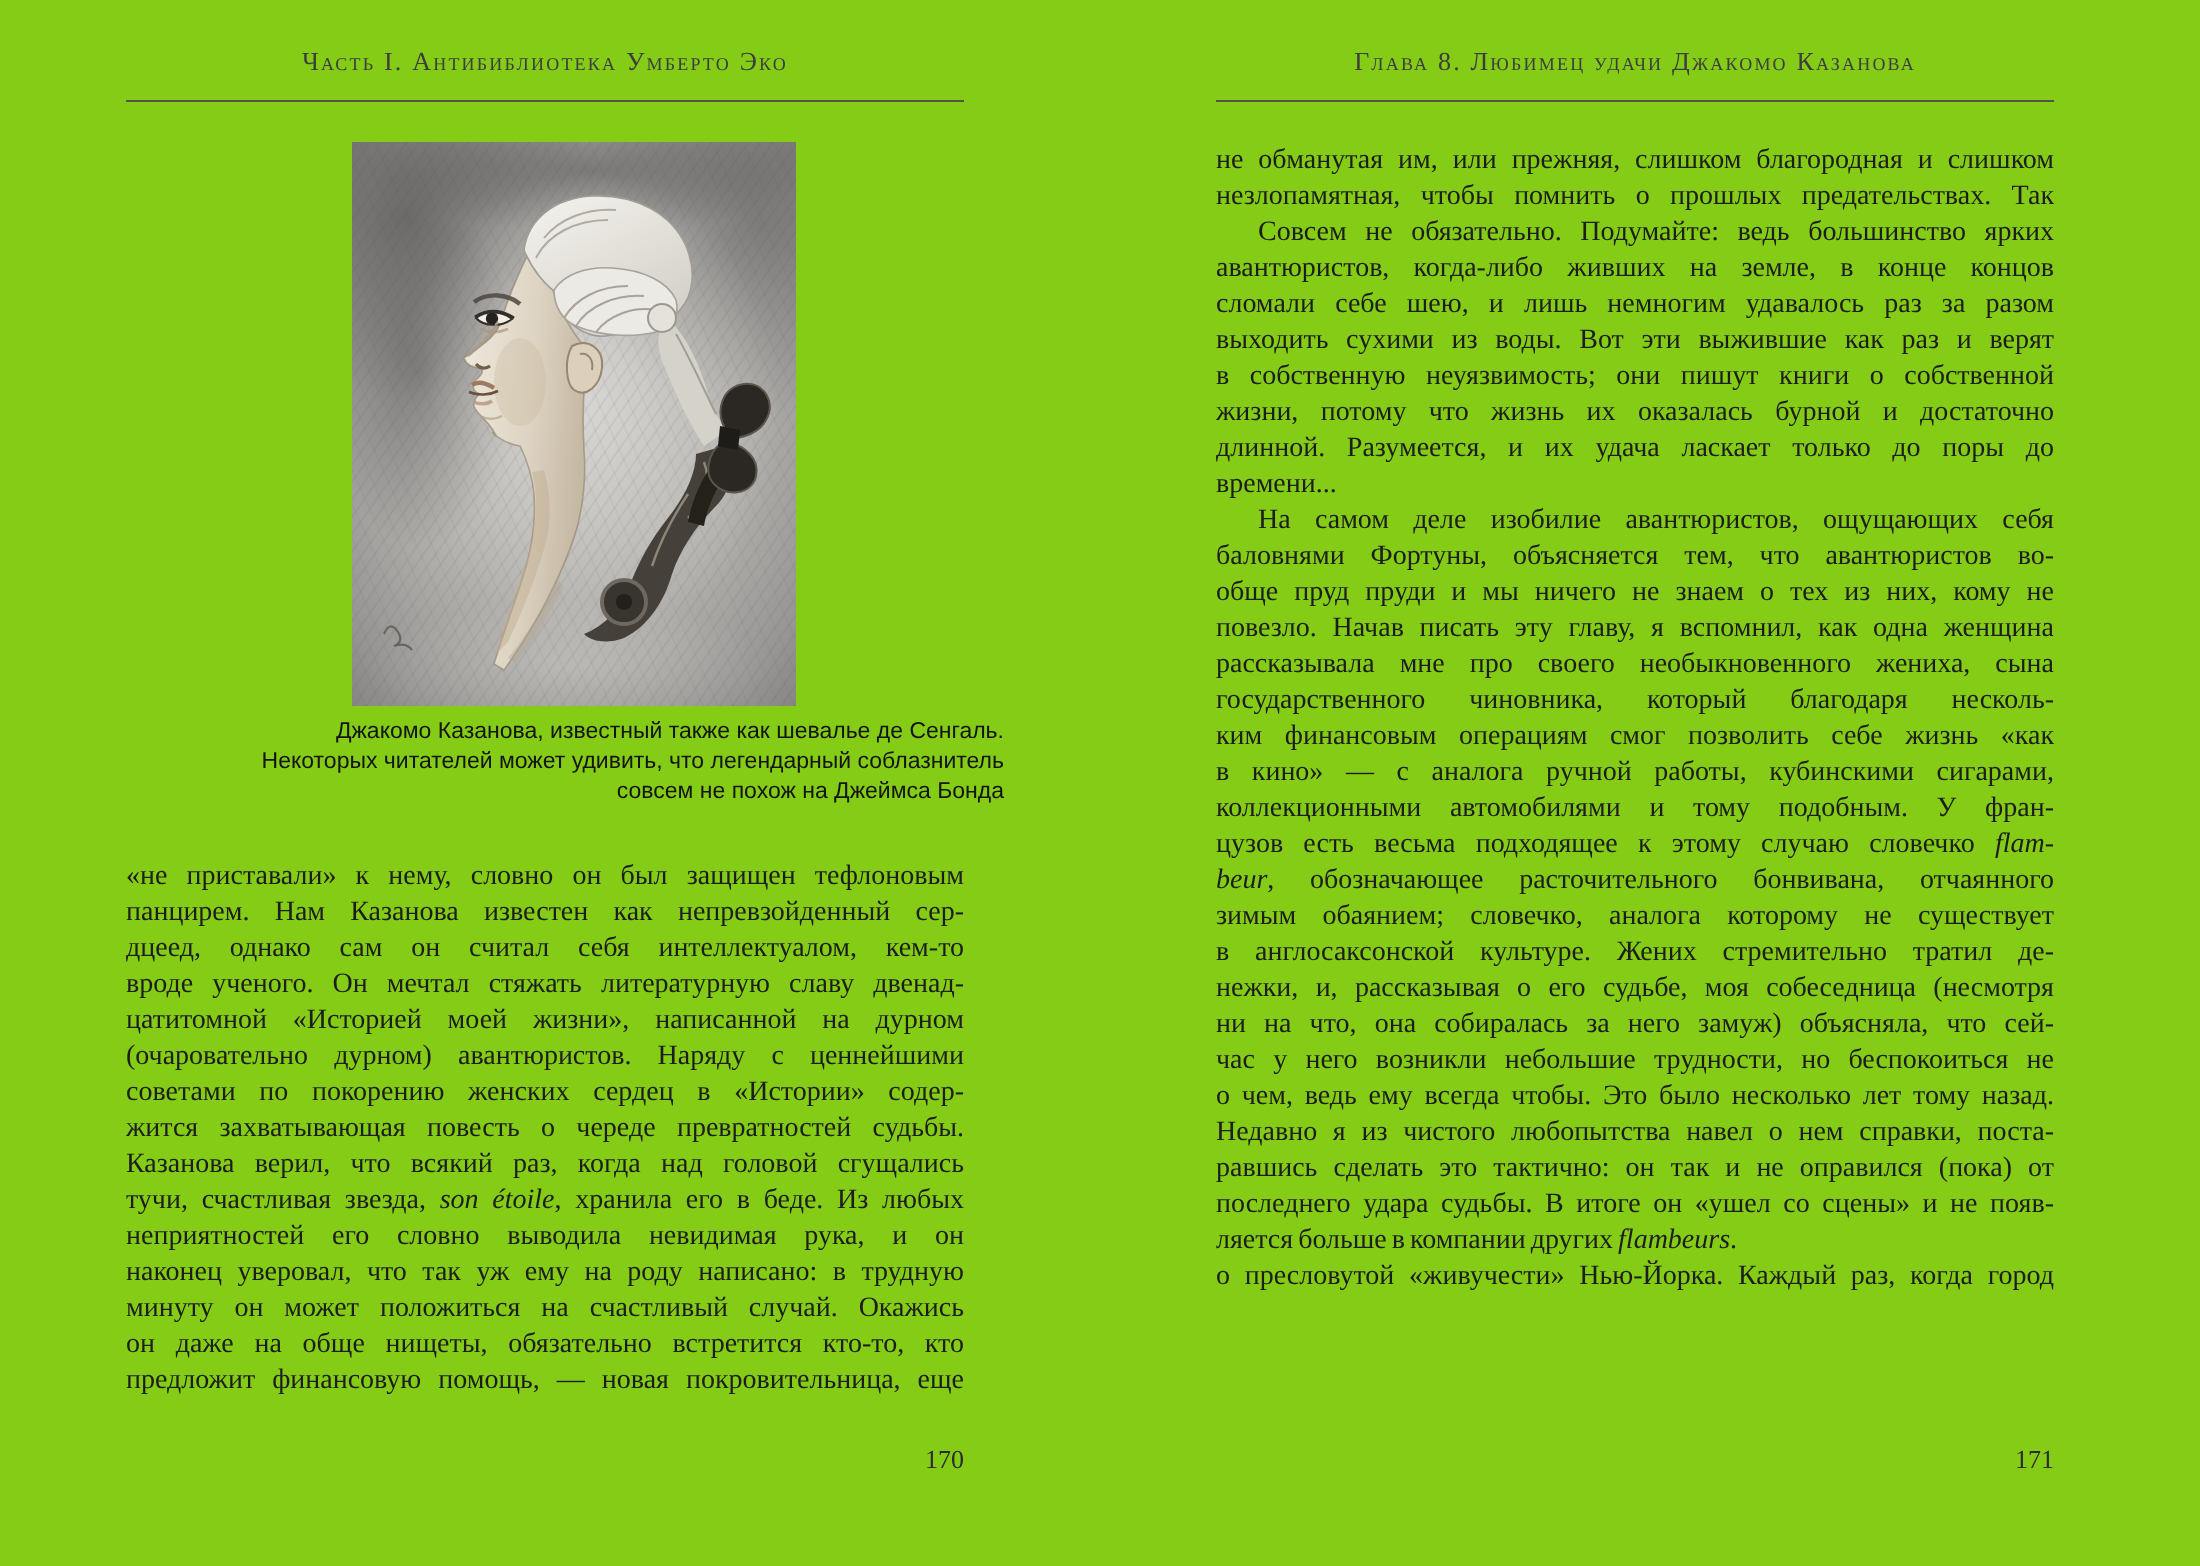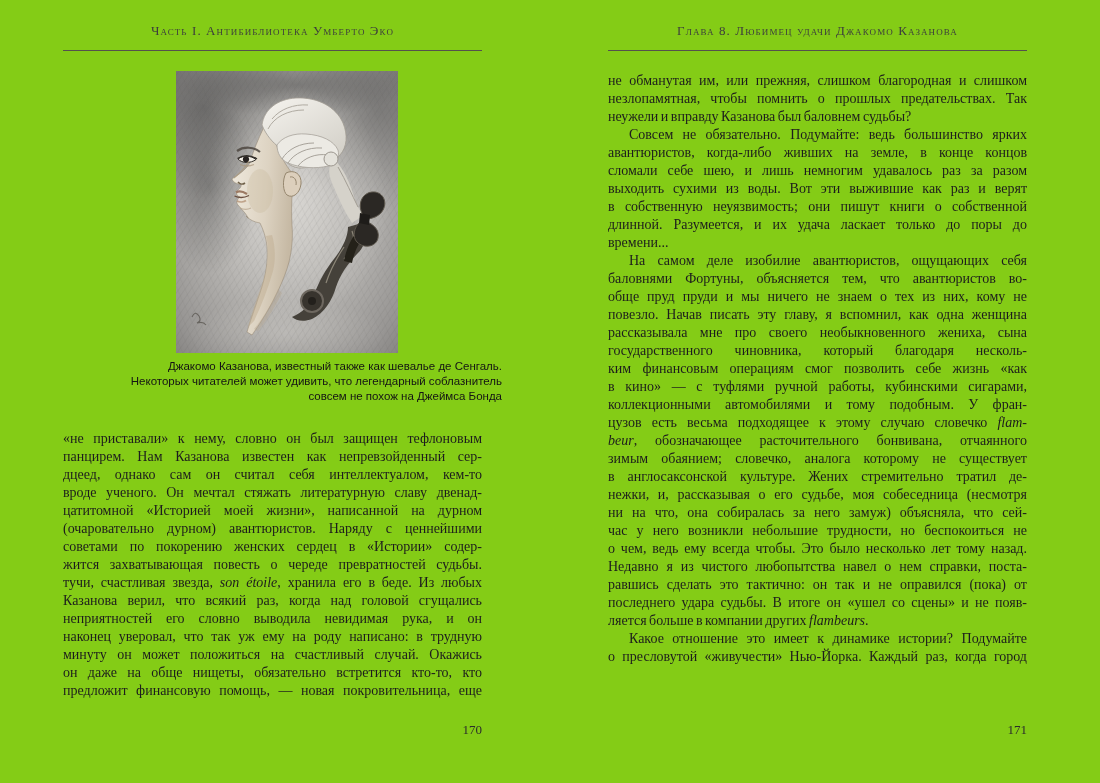--- a/index.html
+++ b/index.html
@@ -162,77 +162,76 @@
     <div class="body-text left-body">
         <div>
           <div class="bline just">«не приставали» к нему, словно он был защищен тефлоновым</div>
           <div class="bline just">панцирем. Нам Казанова известен как непревзойденный сер-</div>
           <div class="bline just">дцеед, однако сам он считал себя интеллектуалом, кем-то</div>
           <div class="bline just">вроде ученого. Он мечтал стяжать литературную славу двенад-</div>
           <div class="bline just">цатитомной «Историей моей жизни», написанной на дурном</div>
           <div class="bline just">(очаровательно дурном) авантюристов. Наряду с ценнейшими</div>
           <div class="bline just">советами по покорению женских сердец в «Истории» содер-</div>
           <div class="bline just">жится захватывающая повесть о череде превратностей судьбы.</div>
+          <div class="bline just">Казанова верил, что всякий раз, когда над головой сгущались</div>
           <div class="bline just">тучи, счастливая звезда, <i>son étoile</i>, хранила его в беде. Из любых</div>
-          <div class="bline just">Казанова верил, что всякий раз, когда над головой сгущались</div>
           <div class="bline just">неприятностей его словно выводила невидимая рука, и он</div>
           <div class="bline just">наконец уверовал, что так уж ему на роду написано: в трудную</div>
           <div class="bline just">минуту он может положиться на счастливый случай. Окажись</div>
           <div class="bline just">он даже на обще нищеты, обязательно встретится кто-то, кто</div>
           <div class="bline just">предложит финансовую помощь, — новая покровительница, еще</div>
         </div>
       </div>
 
     <div class="page-number">170</div>
   </div>
 
   <div class="page-col right">
     <div class="running-header">Глава 8. Любимец удачи Джакомо Казанова</div>
     <div class="header-rule"></div>
 
     <div class="body-text right-body">
         <div>
           <div class="bline just">не обманутая им, или прежняя, слишком благородная и слишком</div>
           <div class="bline just">незлопамятная, чтобы помнить о прошлых предательствах. Так</div>
-          <div class="bline">неужели и вправду Казанова был баловнем судьбы?</div>
         </div>
         <div>
           <div class="bline just ind">Совсем не обязательно. Подумайте: ведь большинство ярких</div>
           <div class="bline just">авантюристов, когда-либо живших на земле, в конце концов</div>
           <div class="bline just">сломали себе шею, и лишь немногим удавалось раз за разом</div>
           <div class="bline just">выходить сухими из воды. Вот эти выжившие как раз и верят</div>
           <div class="bline just">в собственную неуязвимость; они пишут книги о собственной</div>
+          <div class="bline just">жизни, потому что жизнь их оказалась бурной и достаточно</div>
           <div class="bline just">длинной. Разумеется, и их удача ласкает только до поры до</div>
           <div class="bline">времени...</div>
         </div>
         <div>
           <div class="bline just ind">На самом деле изобилие авантюристов, ощущающих себя</div>
           <div class="bline just">баловнями Фортуны, объясняется тем, что авантюристов во-</div>
           <div class="bline just">обще пруд пруди и мы ничего не знаем о тех из них, кому не</div>
           <div class="bline just">повезло. Начав писать эту главу, я вспомнил, как одна женщина</div>
           <div class="bline just">рассказывала мне про своего необыкновенного жениха, сына</div>
           <div class="bline just">государственного чиновника, который благодаря несколь-</div>
           <div class="bline just">ким финансовым операциям смог позволить себе жизнь «как</div>
-          <div class="bline just">в кино» — с туфлями ручной работы, кубинскими сигарами,</div>
+          <div class="bline just">в кино» — с аналога ручной работы, кубинскими сигарами,</div>
           <div class="bline just">коллекционными автомобилями и тому подобным. У фран-</div>
           <div class="bline just">цузов есть весьма подходящее к этому случаю словечко <i>flam-</i></div>
           <div class="bline just"><i>beur</i>, обозначающее расточительного бонвивана, отчаянного</div>
           <div class="bline just">зимым обаянием; словечко, аналога которому не существует</div>
           <div class="bline just">в англосаксонской культуре. Жених стремительно тратил де-</div>
           <div class="bline just">нежки, и, рассказывая о его судьбе, моя собеседница (несмотря</div>
           <div class="bline just">ни на что, она собиралась за него замуж) объясняла, что сей-</div>
           <div class="bline just">час у него возникли небольшие трудности, но беспокоиться не</div>
           <div class="bline just">о чем, ведь ему всегда чтобы. Это было несколько лет тому назад.</div>
           <div class="bline just">Недавно я из чистого любопытства навел о нем справки, поста-</div>
           <div class="bline just">равшись сделать это тактично: он так и не оправился (пока) от</div>
           <div class="bline just">последнего удара судьбы. В итоге он «ушел со сцены» и не появ-</div>
           <div class="bline">ляется больше в компании других <i>flambeurs</i>.</div>
         </div>
         <div>
-          <div class="bline just ind">Какое отношение это имеет к динамике истории? Подумайте</div>
           <div class="bline just">о пресловутой «живучести» Нью-Йорка. Каждый раз, когда город</div>
         </div>
       </div>
 
     <div class="page-number">171</div>
   </div>
 
 </div>
 
 </body></html>

